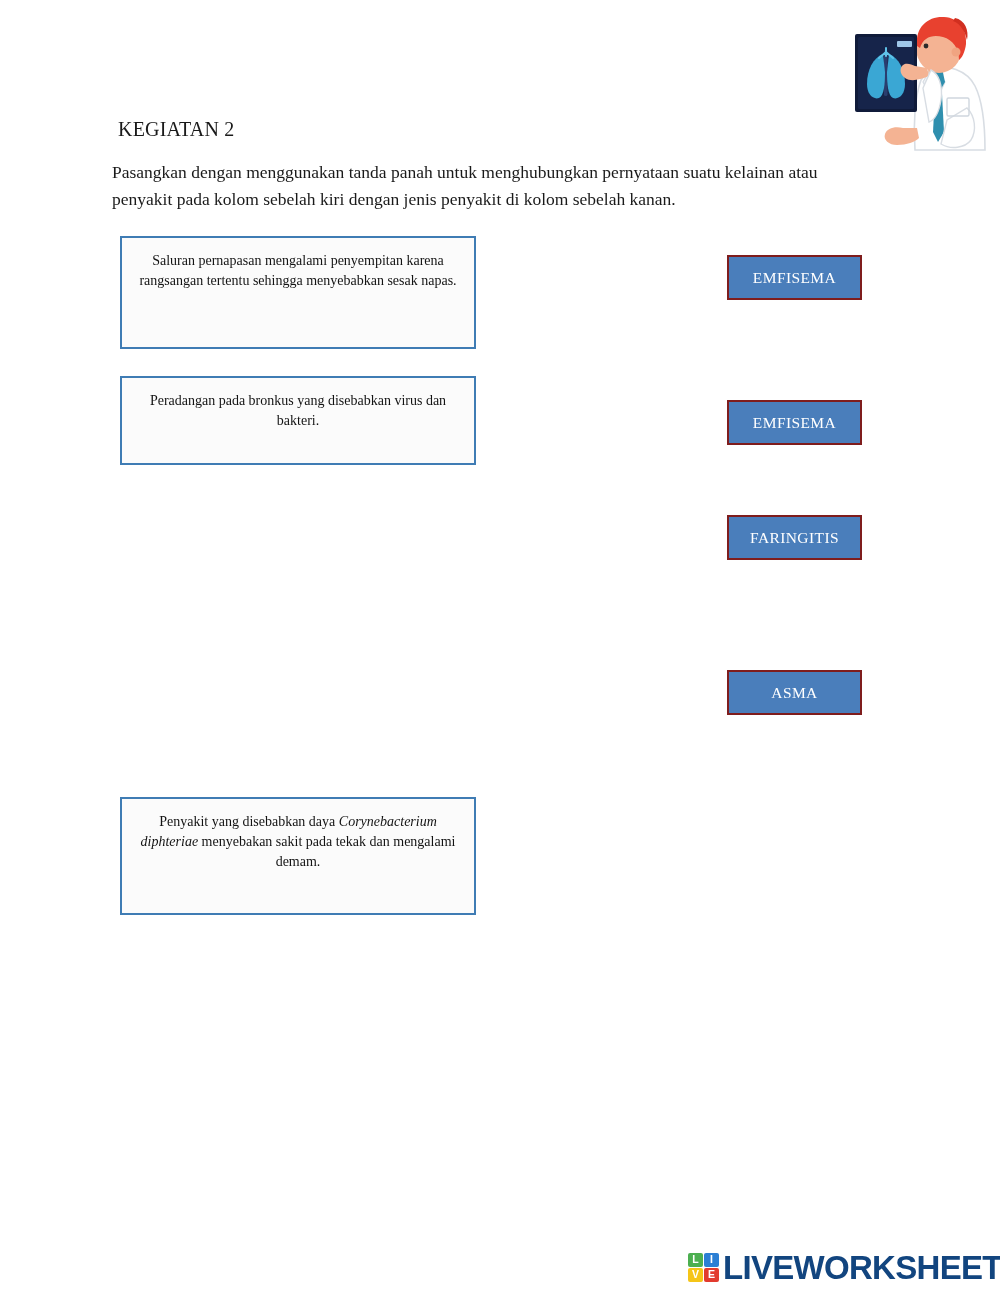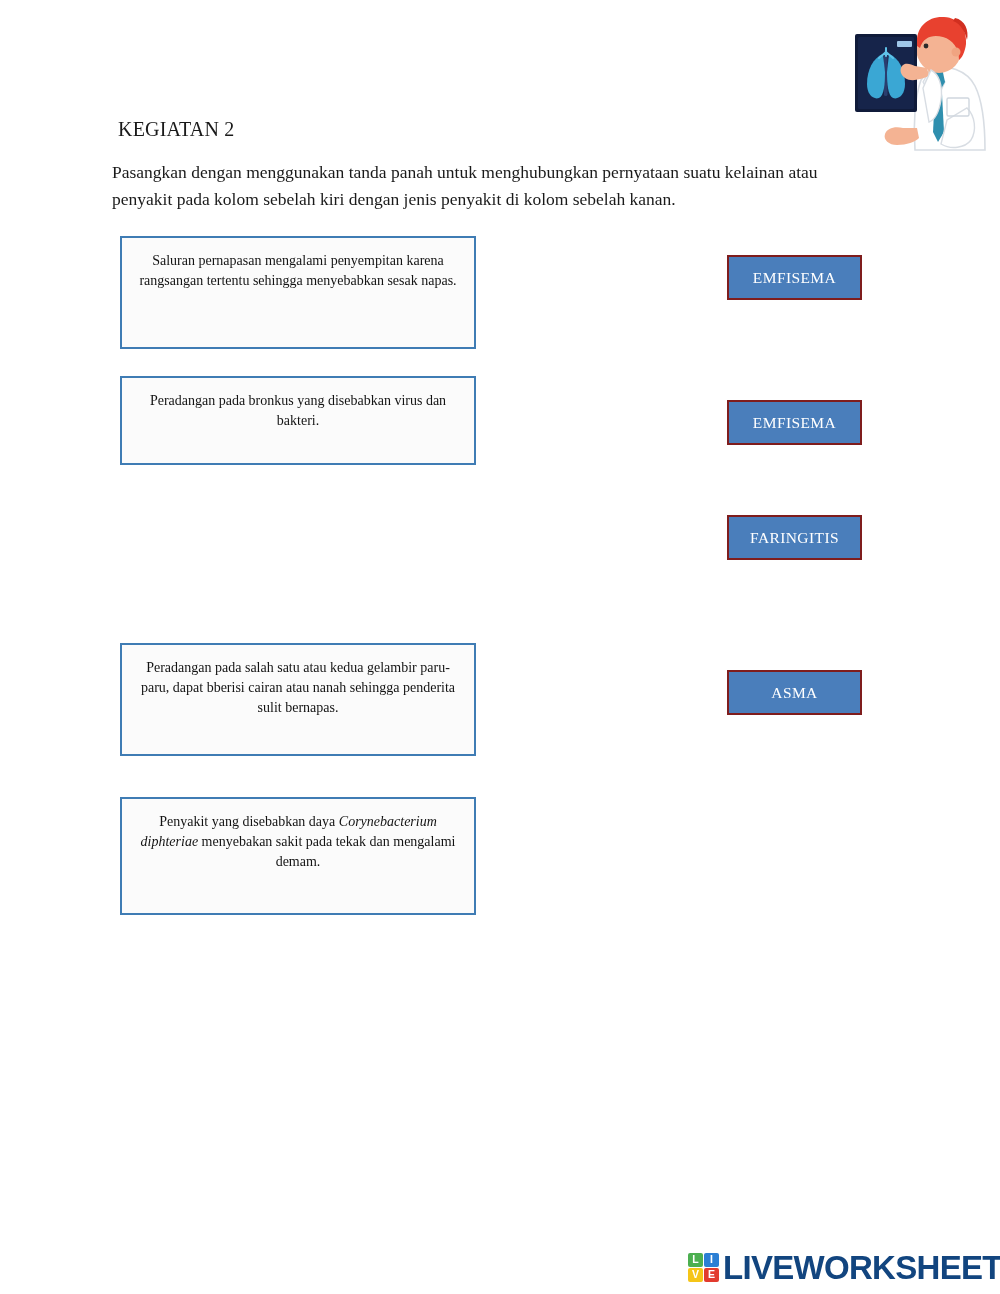--- a/index.html
+++ b/index.html
@@ -191,21 +191,20 @@
 
   <div class="activity-title">KEGIATAN 2</div>
 
   <div class="instructions">Pasangkan dengan menggunakan tanda panah untuk menghubungkan pernyataan suatu kelainan atau penyakit pada kolom sebelah kiri dengan jenis penyakit di kolom sebelah kanan.</div>
 
   <div class="statement-box" id="stmt-0">Saluran pernapasan mengalami penyempitan karena rangsangan tertentu sehingga menyebabkan sesak napas.</div>
 
   <div class="statement-box" id="stmt-1">Peradangan pada bronkus yang disebabkan virus dan bakteri.</div>
 
 
-  <div class="statement-box" id="stmt-3">Peradangan pada salah satu atau kedua gelambir paru-paru, dapat bberisi cairan atau nanah sehingga penderita sulit bernapas.</div>
 
   <div class="statement-box" id="stmt-4"><span>Penyakit yang disebabkan daya </span><span class="latin">Corynebacterium diphteriae</span><span> menyebakan sakit pada tekak dan mengalami demam.</span></div>
 
   <div class="answer-button" id="ans-0">EMFISEMA</div>
 
   <div class="answer-button" id="ans-1">EMFISEMA</div>
 
   <div class="answer-button" id="ans-2">FARINGITIS</div>
 
   <div class="answer-button" id="ans-3">ASMA</div>

